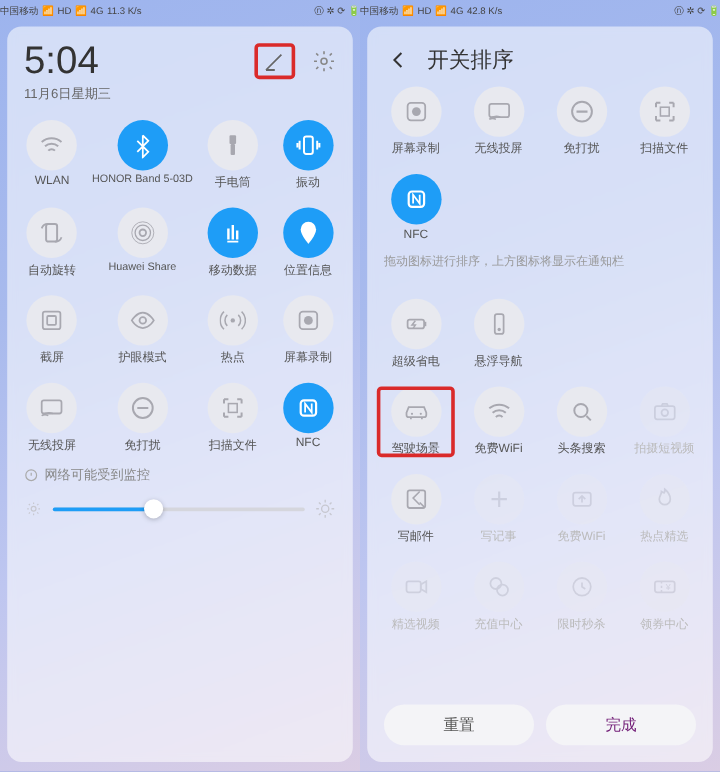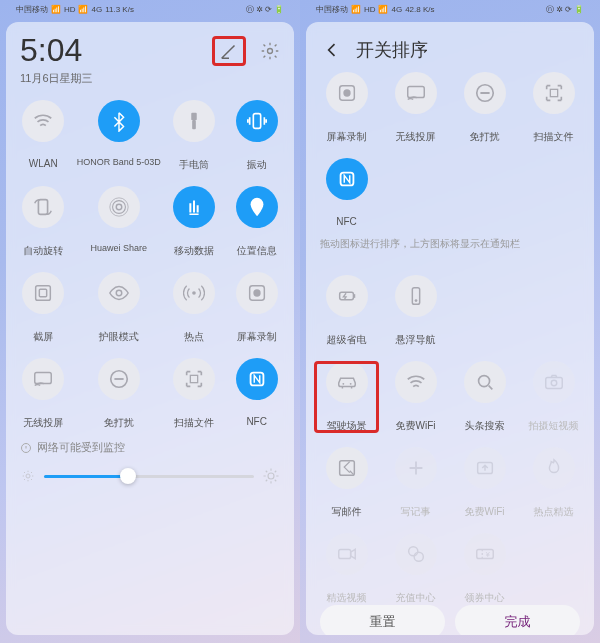--- a/index.html
+++ b/index.html
@@ -1,27 +1,27 @@
 <!DOCTYPE html>
 <html><head>
 <meta charset="utf-8">
 <style>
 *{margin:0;padding:0;box-sizing:border-box;font-family:-apple-system,BlinkMacSystemFont,"PingFang SC","Microsoft YaHei",sans-serif}
 body{width:600px;height:643px;display:flex;background:#88a0e0}
 .pane{flex:1;display:flex;flex-direction:column;position:relative;background:linear-gradient(160deg,#9db4ee 0%,#a8baed 35%,#bec6f0 65%,#dacde4 100%)}
-.statusbar{height:18px;display:flex;align-items:center;padding:0 16px;font-size:8px;color:#444;justify-content:space-between}
+.statusbar{height:18px;display:flex;align-items:center;padding:0 0;font-size:8px;color:#444;justify-content:space-between}
 .statusbar .sbl,.statusbar .sbr{display:flex;align-items:center;gap:3px}
 .card{background:rgba(255,255,255,0.55);border-radius:12px;margin:4px 6px;padding:10px 8px 8px;backdrop-filter:blur(4px)}
 .card.fill{flex:1;margin:4px 6px 8px;overflow:hidden;display:flex;flex-direction:column}
 .topbar{display:flex;align-items:center;justify-content:space-between;padding:0 6px}
 .time{font-size:32px;color:#333;font-weight:400}
 .topicons{display:flex;align-items:center;gap:14px;color:#666}
 .date{font-size:11px;color:#666;padding:0 6px;margin-top:2px}
 .grid{display:grid;grid-template-columns:repeat(4,1fr);gap:14px 4px;margin-top:14px}
-.tile{display:flex;flex-direction:column;align-items:center;gap:16px}
+.tile{display:flex;flex-direction:column;align-items:center;gap:3px}
 .circ{width:42px;height:42px;border-radius:50%;background:#e8e9ef;display:flex;align-items:center;justify-content:center;color:#a8a8b0}
 .circ.on{background:#1e9df7;color:#fff}
 .circ.dim{opacity:0.35}
 .lbl{font-size:10px;color:#555;text-align:center;white-space:nowrap}
 .lbl.sm{font-size:9px;line-height:1.1}
 .lbl.dim{color:#bbb}
 .netnote{display:flex;align-items:center;gap:5px;font-size:11px;color:#888;margin:10px 0 8px 6px}
 .slider{display:flex;align-items:center;gap:8px;padding:0 6px;margin:4px 0 4px}
 .track{flex:1;height:3px;background:#d5d6dd;border-radius:2px;position:relative}
 .track .fill{position:absolute;left:0;top:0;height:100%;background:#1e9df7;border-radius:2px}
@@ -436,20 +436,29 @@
             <svg width="22" height="22" viewBox="0 0 24 24" fill="currentColor">
               <circle cx="9" cy="9" r="5" fill="none" stroke="currentColor" stroke-width="1.6"></circle>
               <circle cx="15" cy="15" r="5" fill="none" stroke="currentColor" stroke-width="1.6"></circle>
             </svg>
           </div>
           <div class="lbl dim">充值中心</div>
         </div>
         <div class="tile">
           <div class="circ dim">
             <svg width="22" height="22" viewBox="0 0 24 24" fill="currentColor">
+              <circle cx="12" cy="12" r="8" fill="none" stroke="currentColor" stroke-width="1.6"></circle>
+              <path d="M12 8v4l3 2" stroke="currentColor" stroke-width="1.6" fill="none"></path>
+            </svg>
+          </div>
+          <div class="lbl dim">限时秒杀</div>
+        </div>
+        <div class="tile">
+          <div class="circ dim">
+            <svg width="22" height="22" viewBox="0 0 24 24" fill="currentColor">
               <rect x="3" y="7" width="18" height="10" rx="2" fill="none" stroke="currentColor" stroke-width="1.6"></rect>
               <path d="M9 7v10" stroke="currentColor" stroke-width="1.4" stroke-dasharray="2 2"></path>
               <text x="15" y="15" font-size="8" fill="currentColor" text-anchor="middle">¥</text>
             </svg>
           </div>
           <div class="lbl dim">领券中心</div>
         </div>
       </div>
 
     <div style="flex:1"></div>

